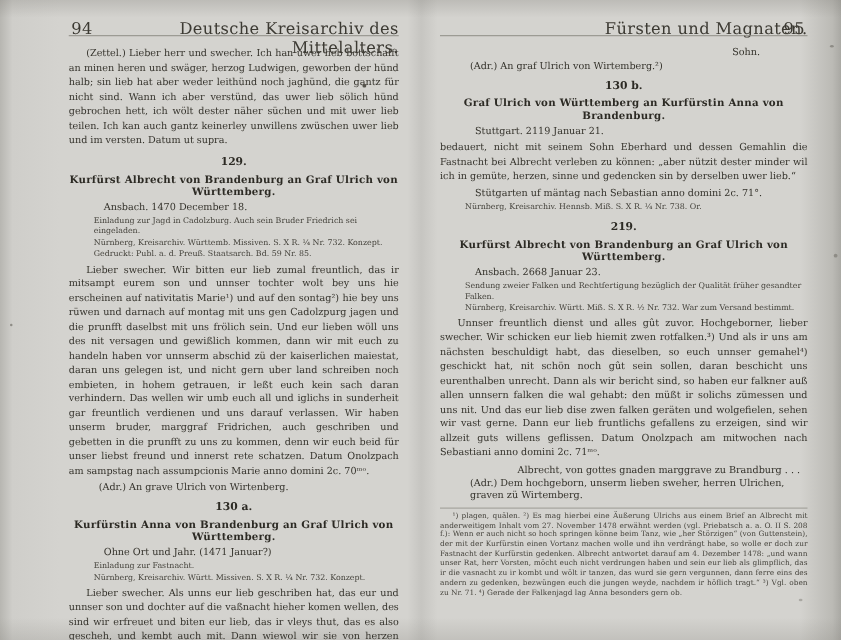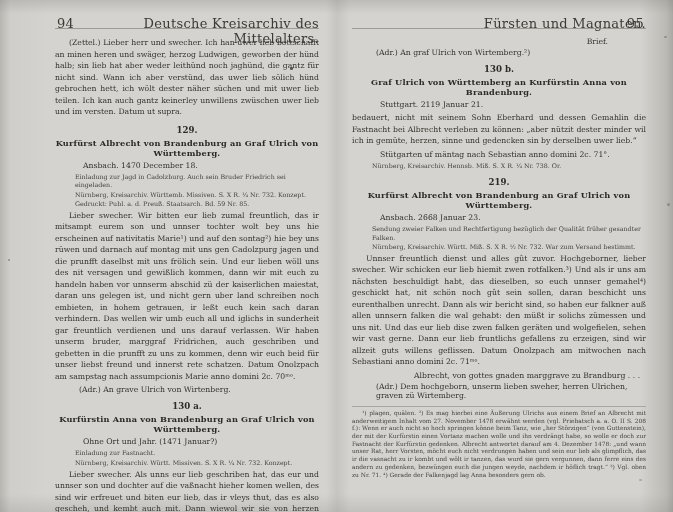--- a/index.html
+++ b/index.html
@@ -65,21 +65,21 @@
 
 </div>
 
 <div class="page page-right">
   <div class="pagehead">
     <span>Fürsten und Magnaten.</span>
     <span class="pn-r">95</span>
   </div>
   <div class="headrule"></div>
 
-  <div class="sig-right">Brief.</div>
+  <div class="sig-right">Sohn.</div>
   <div class="addr">(Adr.) An graf Ulrich von Wirtemberg.²)</div>
 
   <div class="num">
     <span class="mark-dot"></span>
     <span>130 b.</span>
   </div>
   <div class="title">Graf Ulrich von Württemberg an Kurfürstin Anna von Brandenburg.</div>
   <div class="dateline">Stuttgart. 2119 Januar 21.</div>
   <p class="body">bedauert, nicht mit seinem Sohn Eberhard und dessen Gemahlin die Fastnacht bei Albrecht verleben zu können: „aber nützit dester minder wil ich in gemüte, herzen, sinne und gedencken sin by derselben uwer lieb.“</p>
   <div class="dateline">Stütgarten uf mäntag nach Sebastian anno domini 2c. 71°.</div>

